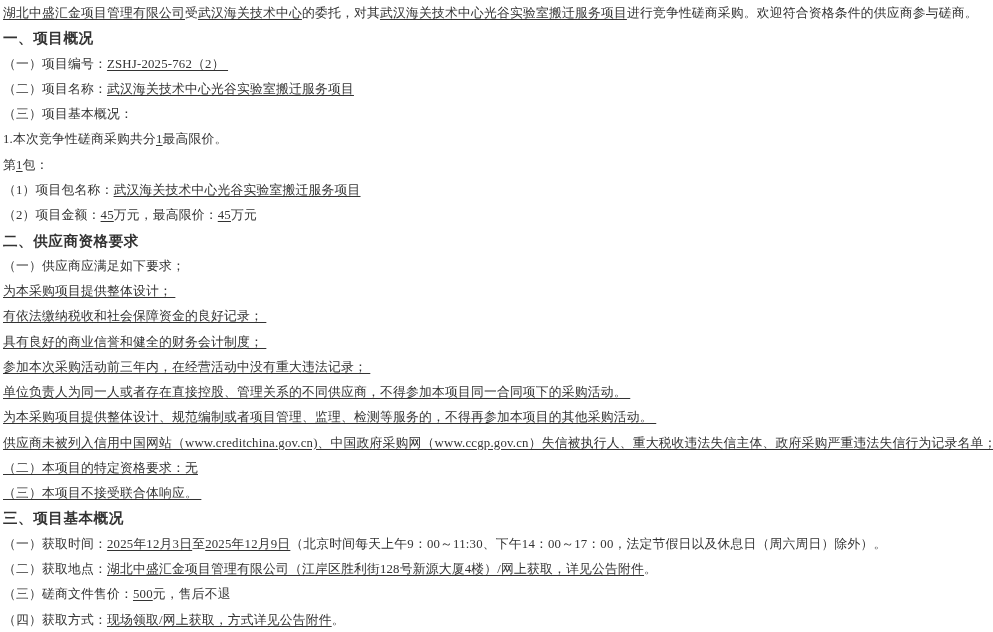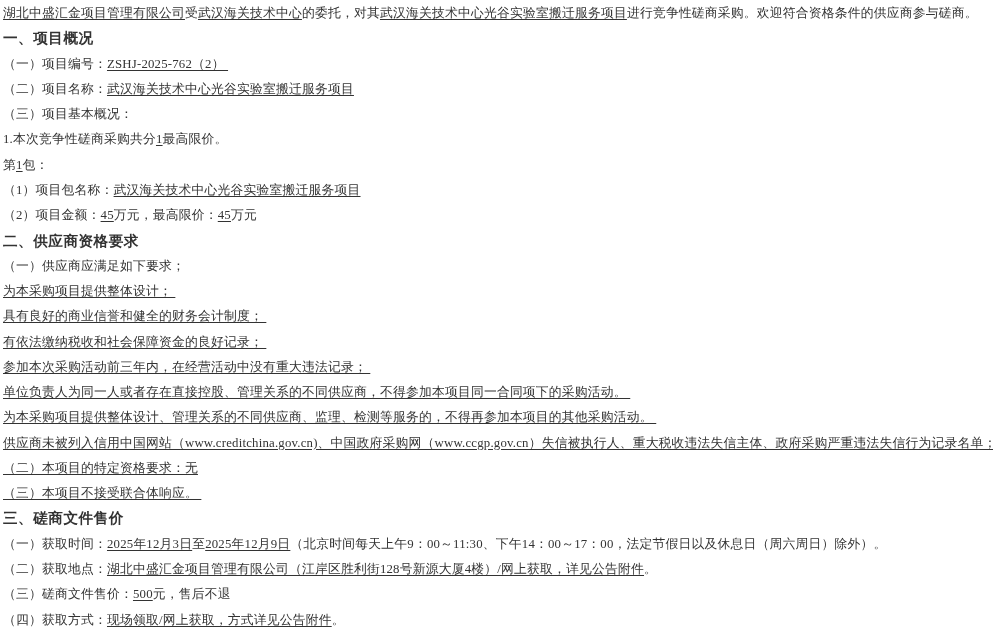--- a/index.html
+++ b/index.html
@@ -47,26 +47,26 @@
     <p class="body"><span>（一）项目编号：</span><span class="u">ZSHJ-2025-762（2） </span></p>
     <p class="body"><span>（二）项目名称：</span><span class="u">武汉海关技术中心光谷实验室搬迁服务项目</span></p>
     <p class="body"><span>（三）项目基本概况：</span></p>
     <p class="body"><span>1.本次竞争性磋商采购共分</span><span class="u">1</span><span>最高限价。</span></p>
     <p class="body"><span>第</span><span class="u">1</span><span>包：</span></p>
     <p class="body"><span>（1）项目包名称：</span><span class="u">武汉海关技术中心光谷实验室搬迁服务项目</span></p>
     <p class="body"><span>（2）项目金额：</span><span class="u">45</span><span>万元，最高限价：</span><span class="u">45</span><span>万元</span></p>
     <p class="heading"><span>二、供应商资格要求</span></p>
     <p class="body"><span>（一）供应商应满足如下要求；</span></p>
     <p class="body"><span class="u">为本采购项目提供整体设计； </span></p>
+    <p class="body"><span class="u">有依法缴纳税收和社会保障资金的良好记录； </span></p>
     <p class="body"><span class="u">具有良好的商业信誉和健全的财务会计制度； </span></p>
-    <p class="body"><span class="u">有依法缴纳税收和社会保障资金的良好记录； </span></p>
     <p class="body"><span class="u">参加本次采购活动前三年内，在经营活动中没有重大违法记录； </span></p>
     <p class="body"><span class="u">单位负责人为同一人或者存在直接控股、管理关系的不同供应商，不得参加本项目同一合同项下的采购活动。 </span></p>
-    <p class="body"><span class="u">为本采购项目提供整体设计、管理关系的不同供应商、监理、检测等服务的，不得再参加本项目的其他采购活动。 </span></p>
+    <p class="body"><span class="u">为本采购项目提供整体设计、规范编制或者项目管理、监理、检测等服务的，不得再参加本项目的其他采购活动。 </span></p>
     <p class="body"><span class="u">供应商未被列入信用中国网站（www.creditchina.gov.cn)、中国政府采购网（www.ccgp.gov.cn）失信被执行人、重大税收违法失信主体、政府采购严重违法失信行为记录名单；</span></p>
     <p class="body"><span class="u">（二）本项目的特定资格要求：无</span></p>
     <p class="body"><span class="u">（三）本项目不接受联合体响应。 </span></p>
-    <p class="heading"><span>三、磋商文件售价</span></p>
+    <p class="heading"><span>三、项目基本概况</span></p>
     <p class="body"><span>（一）获取时间：</span><span class="u">2025年12月3日</span><span>至</span><span class="u">2025年12月9日</span><span>（北京时间每天上午9：00～11:30、下午14：00～17：00，法定节假日以及休息日（周六周日）除外）。</span></p>
     <p class="body"><span>（二）获取地点：</span><span class="u">湖北中盛汇金项目管理有限公司（江岸区胜利街128号新源大厦4楼）/网上获取，详见公告附件</span><span>。</span></p>
     <p class="body"><span>（三）磋商文件售价：</span><span class="u">500</span><span>元，售后不退</span></p>
     <p class="body"><span>（四）获取方式：</span><span class="u">现场领取/网上获取，方式详见公告附件</span><span>。</span></p>
   </main>
 
 </body></html>

